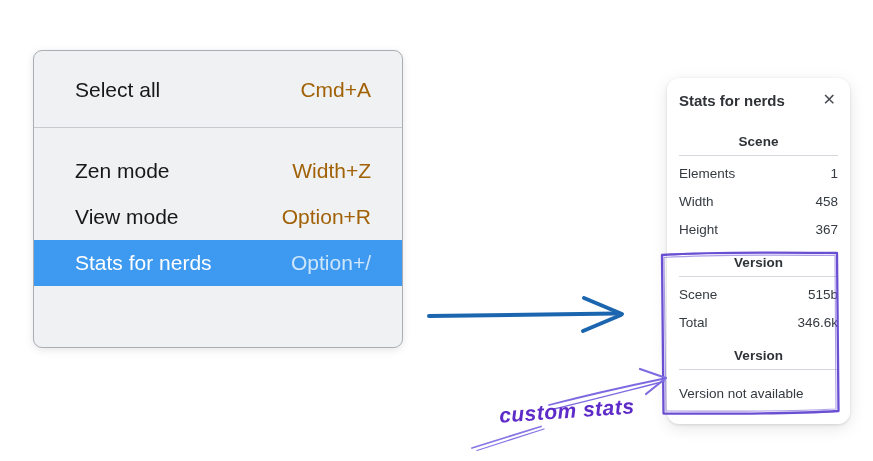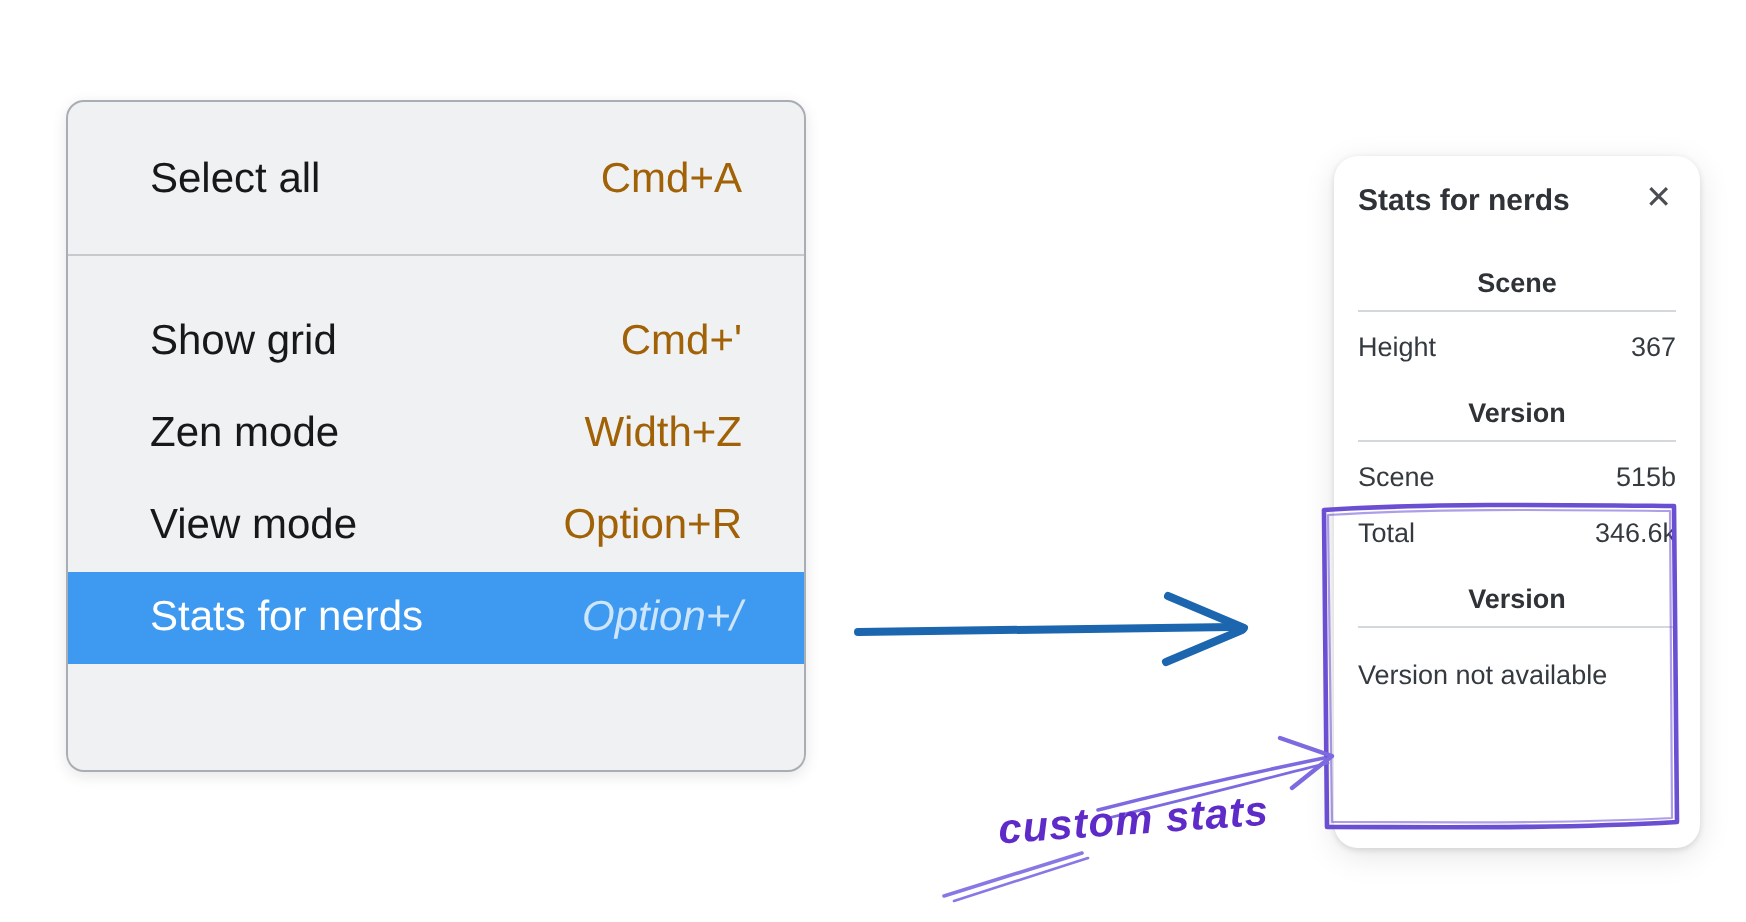--- a/index.html
+++ b/index.html
@@ -8,40 +8,40 @@
     position: relative;
     background: #ffffff;
     font-family: "Liberation Sans", sans-serif;
     overflow: hidden;
   }
 
   
   .context-menu {
     position: absolute;
     left: 33px; top: 50px;
-    width: 370px; height: 336px;
+    width: 370px; height: 298px;
     background: #f0f1f2;
     border: 1.5px solid #a9aeb4;
     border-radius: 9px;
     padding: 16px 0;
     box-shadow: 0 2px 8px rgba(0,0,0,0.10);
     overflow: hidden;
   }
   .menu-item {
     height: 46px;
     display: flex;
     align-items: center;
     justify-content: space-between;
     padding: 0 31px 0 41px;
     font-size: 21px;
     color: #17181a;
   }
   .menu-item .mi-shortcut { color: #a16207; }
   .menu-item.highlighted { background: #3e9af0; color: #ffffff; }
-  .menu-item.highlighted .mi-shortcut { color: rgba(255,255,255,0.75); font-style: italic; }
+  .menu-item.highlighted .mi-shortcut { color: rgba(255,255,255,0.75); }
   .menu-divider {
     height: 1px;
     background: #c7c9cc;
     margin: 14px 0 20px;
   }
 
   
   .stats-panel {
     position: absolute;
     left: 667px; top: 78px;
@@ -111,24 +111,20 @@
 </head>
 <body>
 
 <div class="context-menu">
   <div class="menu-item">
     <span class="mi-label">Select all</span>
     <span class="mi-shortcut">Cmd+A</span>
   </div>
   <div class="menu-divider"></div>
   <div class="menu-item">
-    <span class="mi-label">Show grid</span>
-    <span class="mi-shortcut">Cmd+'</span>
-  </div>
-  <div class="menu-item">
     <span class="mi-label">Zen mode</span>
     <span class="mi-shortcut">Width+Z</span>
   </div>
   <div class="menu-item">
     <span class="mi-label">View mode</span>
     <span class="mi-shortcut">Option+R</span>
   </div>
   <div class="menu-item highlighted">
     <span class="mi-label">Stats for nerds</span>
     <span class="mi-shortcut">Option+/</span>
@@ -136,20 +132,28 @@
 </div>
 
 <div class="stats-panel">
   <div class="panel-header">
     <span class="panel-title">Stats for nerds</span>
     <span class="close-btn">✕</span>
   </div>
 
   <div class="section-heading first">Scene</div>
   <hr class="section-rule">
+  <div class="stat-row">
+    <span>Elements</span>
+    <span>1</span>
+  </div>
+  <div class="stat-row">
+    <span>Width</span>
+    <span>458</span>
+  </div>
   <div class="stat-row">
     <span>Height</span>
     <span>367</span>
   </div>
 
   <div class="section-heading">Version</div>
   <hr class="section-rule">
   <div class="stat-row">
     <span>Scene</span>
     <span>515b</span>

